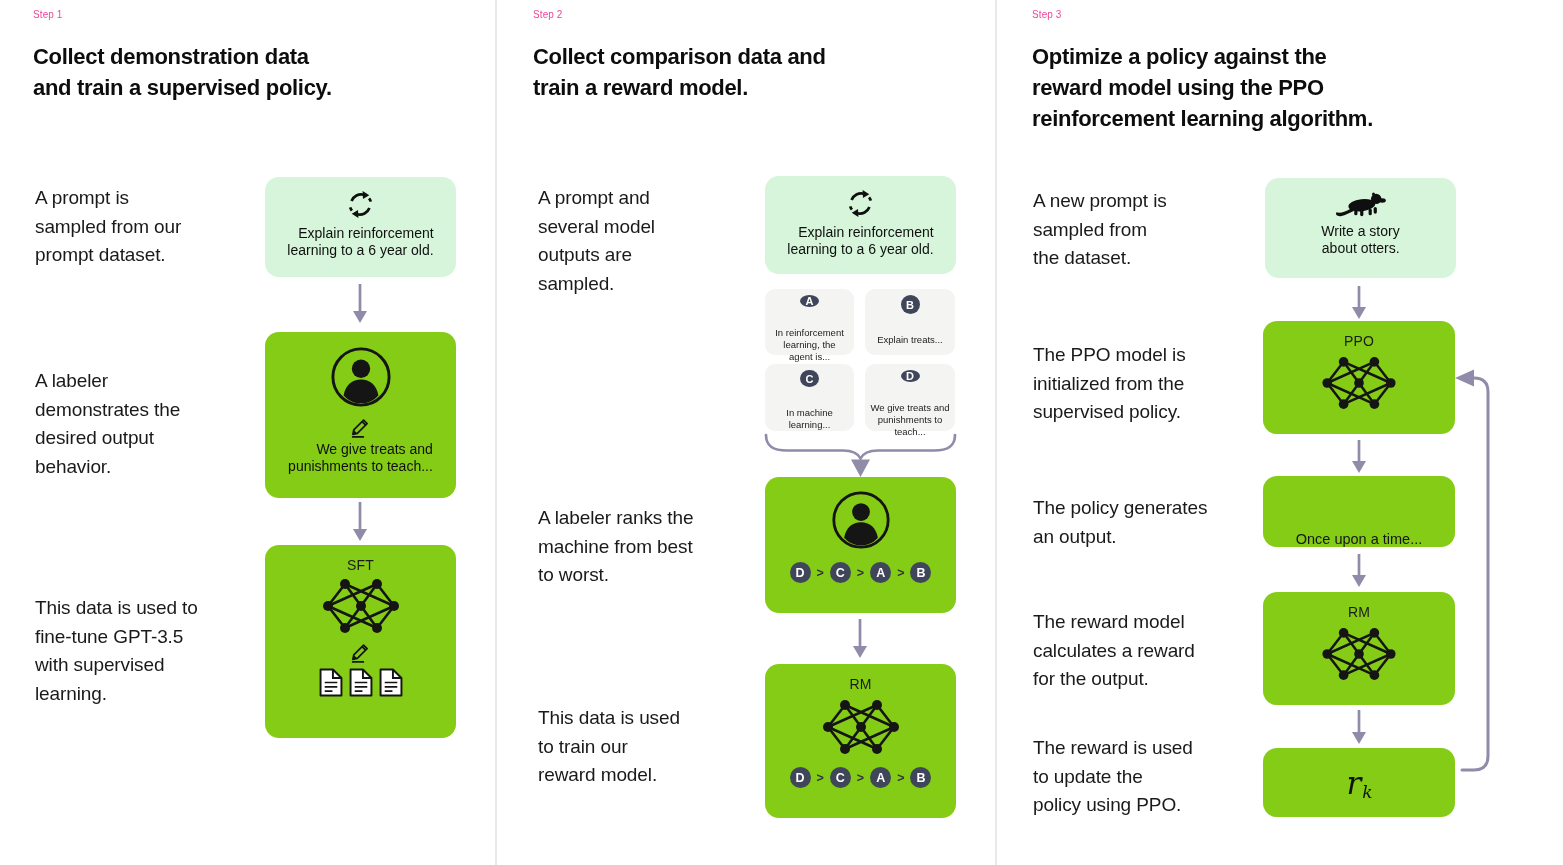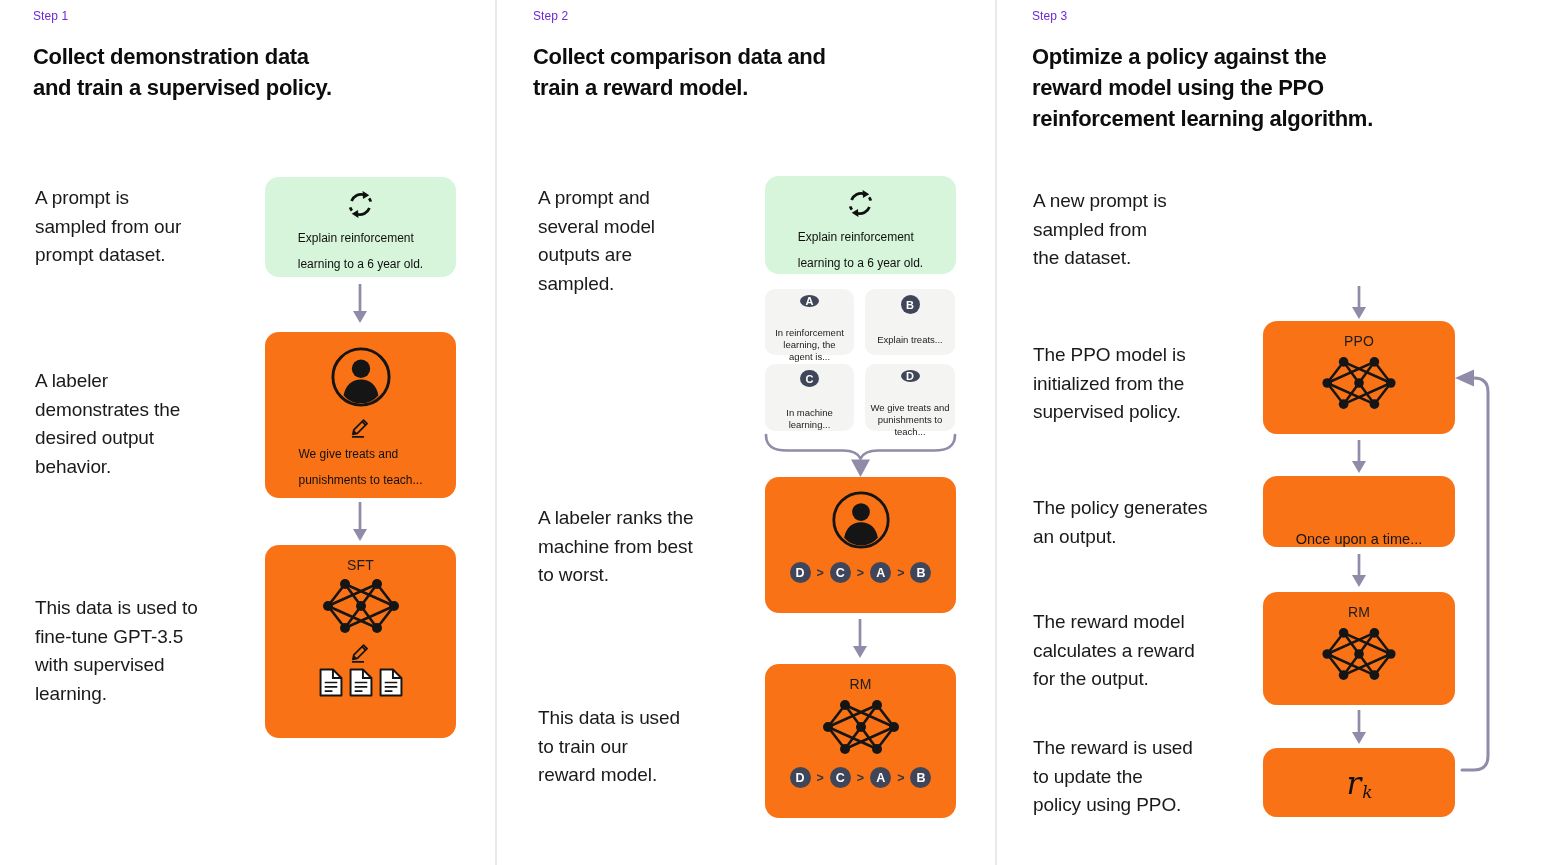--- a/index.html
+++ b/index.html
@@ -1,26 +1,26 @@
 <!DOCTYPE html>
 <html><head>
 <meta charset="utf-8">
 <style>
   html,body{margin:0;padding:0;background:#ffffff;}
   .canvas{position:relative;width:1563px;height:865px;background:#ffffff;overflow:hidden;
           font-family:"Liberation Sans",sans-serif;color:#171717;}
   .abs{position:absolute;}
   .sep{position:absolute;top:0;bottom:0;width:1.5px;background:#e9e9e9;}
-  .step-label{font-size:12px;color:#6d28d9;letter-spacing:.1px;}
+  .step-label{font-size:10px;color:#ec4899;letter-spacing:.1px;}
   .title{font-size:22px;font-weight:700;line-height:31px;letter-spacing:-.3px;color:#0d0d0d;white-space:pre-line;}
   .caption{font-size:19px;line-height:28.5px;color:#1a1a1a;white-space:pre-line;letter-spacing:-.1px;}
   .gbox{background:#d6f5da;border-radius:14px;display:flex;flex-direction:column;align-items:center;padding-top:12px;box-sizing:border-box;}
-  .graybox{background:#f97316;border-radius:14px;display:flex;flex-direction:column;align-items:center;box-sizing:border-box;}
+  .graybox{background:#84cc16;border-radius:14px;display:flex;flex-direction:column;align-items:center;box-sizing:border-box;}
   .minibox{background:#f4f4f2;border-radius:10px;display:flex;flex-direction:column;align-items:center;padding-top:6px;box-sizing:border-box;}
-  .boxtext{font-size:12px;line-height:26px;text-align:left;color:#101010;white-space:pre-line;margin-top:7px;}
+  .boxtext{font-size:14px;line-height:17px;text-align:right;color:#101010;white-space:pre-line;margin-top:7px;}
   .minitext{font-size:9.5px;line-height:11.8px;text-align:center;color:#222;white-space:pre-line;margin-top:20px;}
   .modellabel{font-size:14px;color:#1c1c1c;letter-spacing:.2px;}
   .badge{width:19px;height:19px;border-radius:50%;background:#40465a;color:#fff;font-weight:700;
          font-size:11px;display:flex;align-items:center;justify-content:center;}
   .rankrow{display:flex;align-items:center;justify-content:center;gap:6px;}
   .rbadge{width:21px;height:21px;border-radius:50%;background:#40465a;color:#fff;font-weight:700;
           font-size:12.5px;display:flex;align-items:center;justify-content:center;}
   .gt{color:#30343f;font-weight:700;font-size:12.5px;}
   .outtext{font-size:14.5px;color:#161616;}
   .rk-base{font-family:"DejaVu Serif",serif;font-style:italic;font-size:31px;color:#111;}
@@ -267,20 +267,27 @@
 supervised policy.</div>
   <div class="abs caption" style="left:1033px;top:608px">The reward model
 calculates a reward
 for the output.</div>
   <div class="abs caption" style="left:1033px;top:494px">The policy generates
 an output.</div>
   <div class="abs caption" style="left:1033px;top:734px">The reward is used
 to update the
 policy using PPO.</div>
 
+  <div class="abs gbox" style="left:1265px;top:178px;width:191px;height:100px">
+    <svg class="icon" width="54" height="27">
+        <use href="#sym-otter"></use>
+      </svg>
+    <div class="boxtext" style="margin-top:6px">Write a story
+about otters.</div>
+  </div>
 
   <svg class="abs" style="left:1349px;top:286px" width="20" height="33">
     <line x1="10" y1="0" x2="10" y2="22" stroke="#8f8ba8" stroke-width="2.7"></line>
     <polygon points="3,21 17,21 10,33" fill="#8f8ba8"></polygon>
   </svg>
 
   <div class="abs graybox" style="left:1263px;top:321px;width:192px;height:113px;padding-top:12px">
     <div class="modellabel">PPO</div>
     <svg class="icon" style="margin-top:8px" width="74" height="52">
         <use href="#sym-net"></use>

